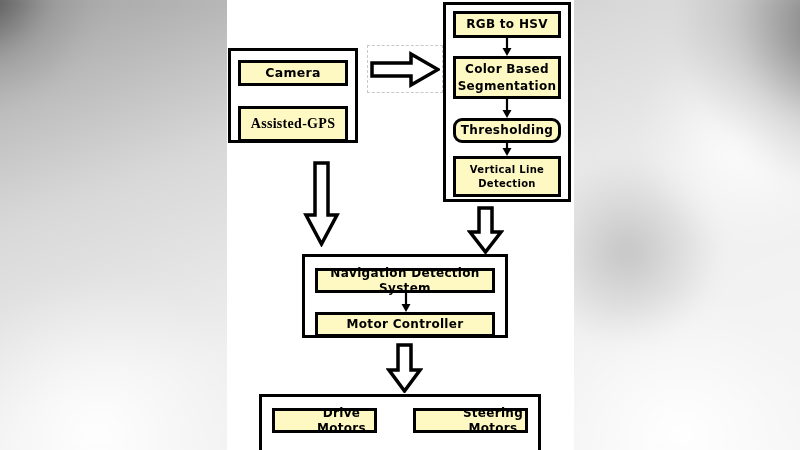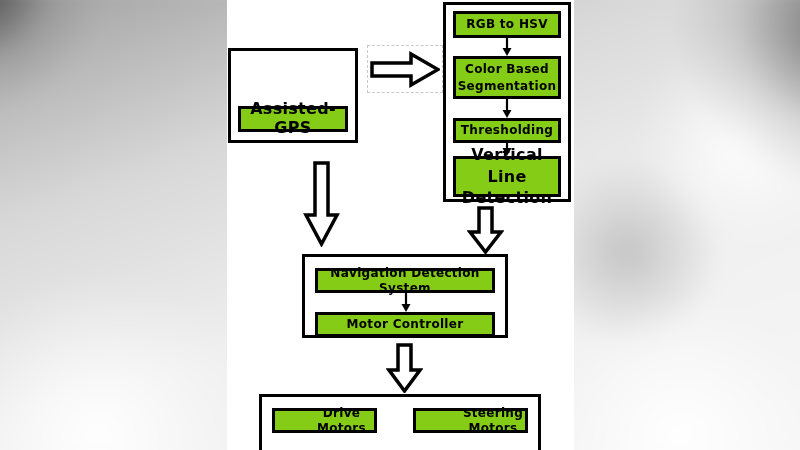--- a/index.html
+++ b/index.html
@@ -46,21 +46,21 @@
   
   .grp {                       
     position: absolute;
     border: 3px solid #000;
     background: #ffffff;
     box-sizing: border-box;
   }
   .node {                      
     position: absolute;
     border: 3px solid #000;
-    background: #84cc16;
+    background: #fef9c3;
     box-sizing: border-box;
     display: flex;
     align-items: center;
     justify-content: center;
     text-align: center;
     color: #000;
     font-weight: 700;
     letter-spacing: 0.3px;
     line-height: 1.18;
   }
@@ -93,22 +93,23 @@
 </head>
 <body>
 
 <div id="stage">
 
   <div id="backdrop"></div>
   <div id="panel"></div>
 
   <div class="grp" style="left:228px; top:48px; width:130px; height:95px;"></div>
 
+  <div class="node" style="left:238px; top:60px; width:110px; height:26px; font-size:12.5px;">Camera</div>
 
-  <div class="node" style="left:238px; top:106px; width:110px; height:26px; font-size:16px;">Assisted-GPS</div>
+  <div class="node" style="left:238px; top:106px; width:110px; height:36px; font-size:14px;font-family:Liberation Serif, serif;">Assisted-GPS</div>
 
   <div class="marquee" style="left:367px; top:45px; width:76px; height:48px;"></div>
 
   <div class="blockarrow" style="left:370px; top:51px; width:70px; height:37px;">
     <svg viewBox="0 0 140 74" preserveAspectRatio="none">
       <polygon points="4,24 82,24 82,6 136,37 82,68 82,50 4,50"></polygon>
     </svg>
   </div>
 
   <div class="grp" style="left:443px; top:2px; width:128px; height:200px;"></div>
@@ -128,30 +129,30 @@
     </span>
   </div>
 
   <div class="conn" style="left:497px; top:99px; width:20px; height:19px;">
     <svg viewBox="0 0 20 19">
       <line x1="10" y1="0" x2="10" y2="13"></line>
       <polygon points="5.5,11 14.5,11 10,19"></polygon>
     </svg>
   </div>
 
-  <div class="node" style="left:453px; top:118px; width:108px; height:25px; font-size:12px;">Thresholding</div>
+  <div class="node" style="left:453px; top:118px; width:108px; height:25px; font-size:12px;border-radius:9px;">Thresholding</div>
 
   <div class="conn" style="left:497px; top:143px; width:20px; height:13px;">
     <svg viewBox="0 0 20 13">
       <line x1="10" y1="0" x2="10" y2="7"></line>
       <polygon points="5.5,5 14.5,5 10,13"></polygon>
     </svg>
   </div>
 
-  <div class="node two-line" style="left:453px; top:156px; width:108px; height:41px; font-size:16px;">
+  <div class="node two-line" style="left:453px; top:156px; width:108px; height:41px; font-size:10px;">
     <span>
       Vertical Line<br>Detection
     </span>
   </div>
 
   <div class="blockarrow" style="left:303px; top:161px; width:37px; height:86px;">
     <svg viewBox="0 0 74 172" preserveAspectRatio="none">
       <polygon points="24,4 50,4 50,108 68,108 37,166 6,108 24,108"></polygon>
     </svg>
   </div>

